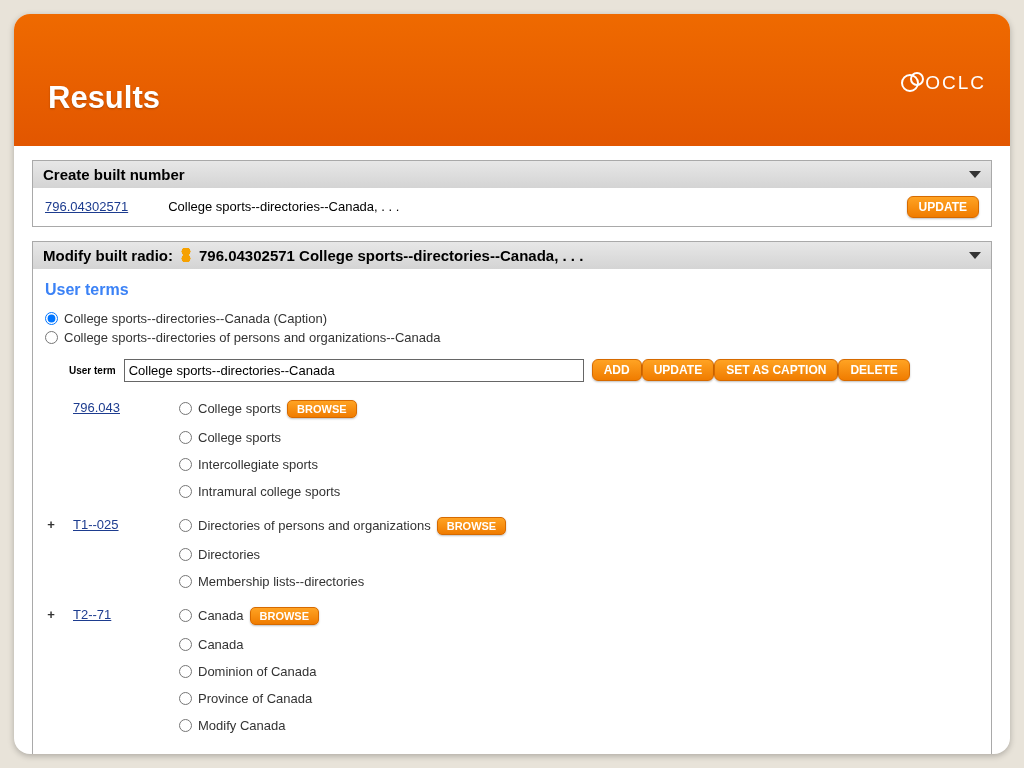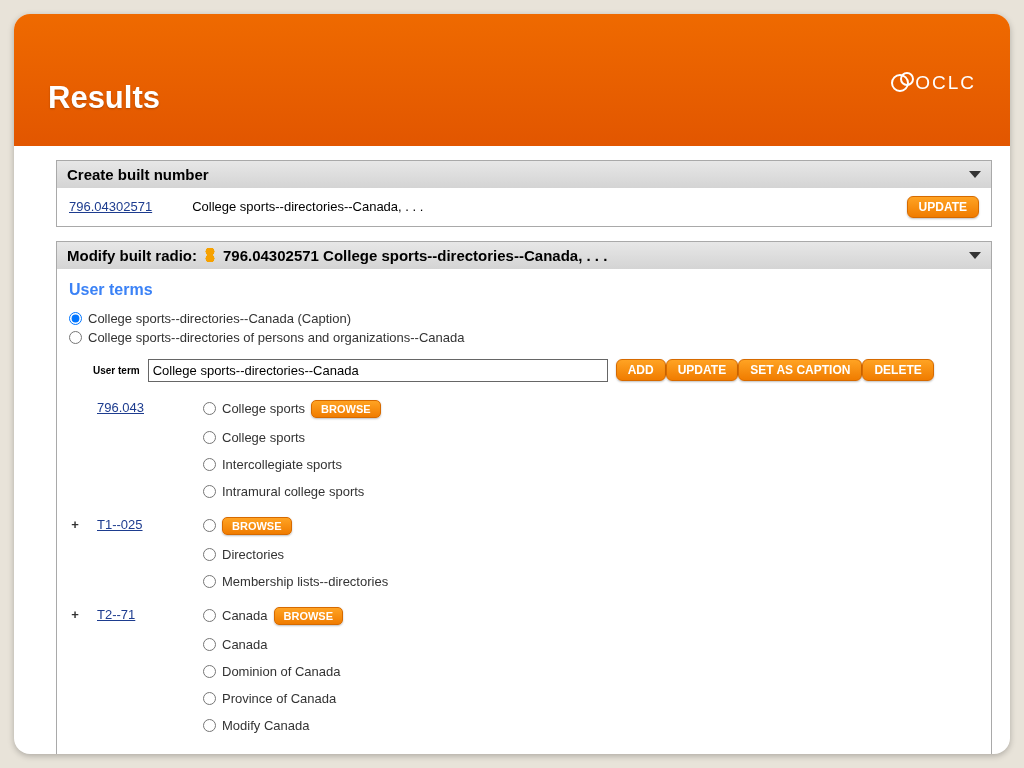--- a/index.html
+++ b/index.html
@@ -27,21 +27,21 @@
     position: relative;
   }
   .banner h1 {
     font-size: 31px;
     font-weight: bold;
     line-height: 1.25;
     text-shadow: 0 1px 2px rgba(0,0,0,0.25);
   }
   .brand {
     position: absolute;
-    right: 34px;
+    right: 24px;
     top: 58px;
     font-size: 19px;
     letter-spacing: 2px;
     display: flex;
     align-items: center;
     gap: 6px;
   }
   .brand-mark {
     width: 18px; height: 18px;
     border: 2px solid #fff;
@@ -49,21 +49,21 @@
     position: relative;
   }
   .brand-mark::after {
     content: "";
     position: absolute;
     width: 10px; height: 10px;
     border: 2px solid #fff;
     border-radius: 50%;
     left: 7px; top: -4px;
   }
-  .content { padding: 14px 18px 0 18px; margin-left: 24px; }
+  .content { padding: 14px 18px 0 18px; }
   .panel {
     border: 1px solid #a9a9a9;
     margin-bottom: 14px;
   }
   .panel-header {
     background: linear-gradient(#e7e7e7,#d4d4d4);
     font-weight: bold;
     font-size: 15px;
     padding: 5px 10px;
     position: relative;
@@ -208,20 +208,21 @@
                   <span>Intramural college sports</span>
                 </div>
               </div>
             </div>
             <div class="term-block">
               <div class="plus">+</div>
               <div class="code"><span class="link">T1--025</span></div>
               <div class="opt-list">
                 <div class="opt-line">
                   <input type="radio" style="">
+                  <span>Directories of persons and organizations</span>
                   <button class="pill small">BROWSE</button>
                 </div>
                 <div class="opt-line">
                   <input type="radio" style="">
                   <span>Directories</span>
                 </div>
                 <div class="opt-line">
                   <input type="radio" style="">
                   <span>Membership lists--directories</span>
                 </div>

